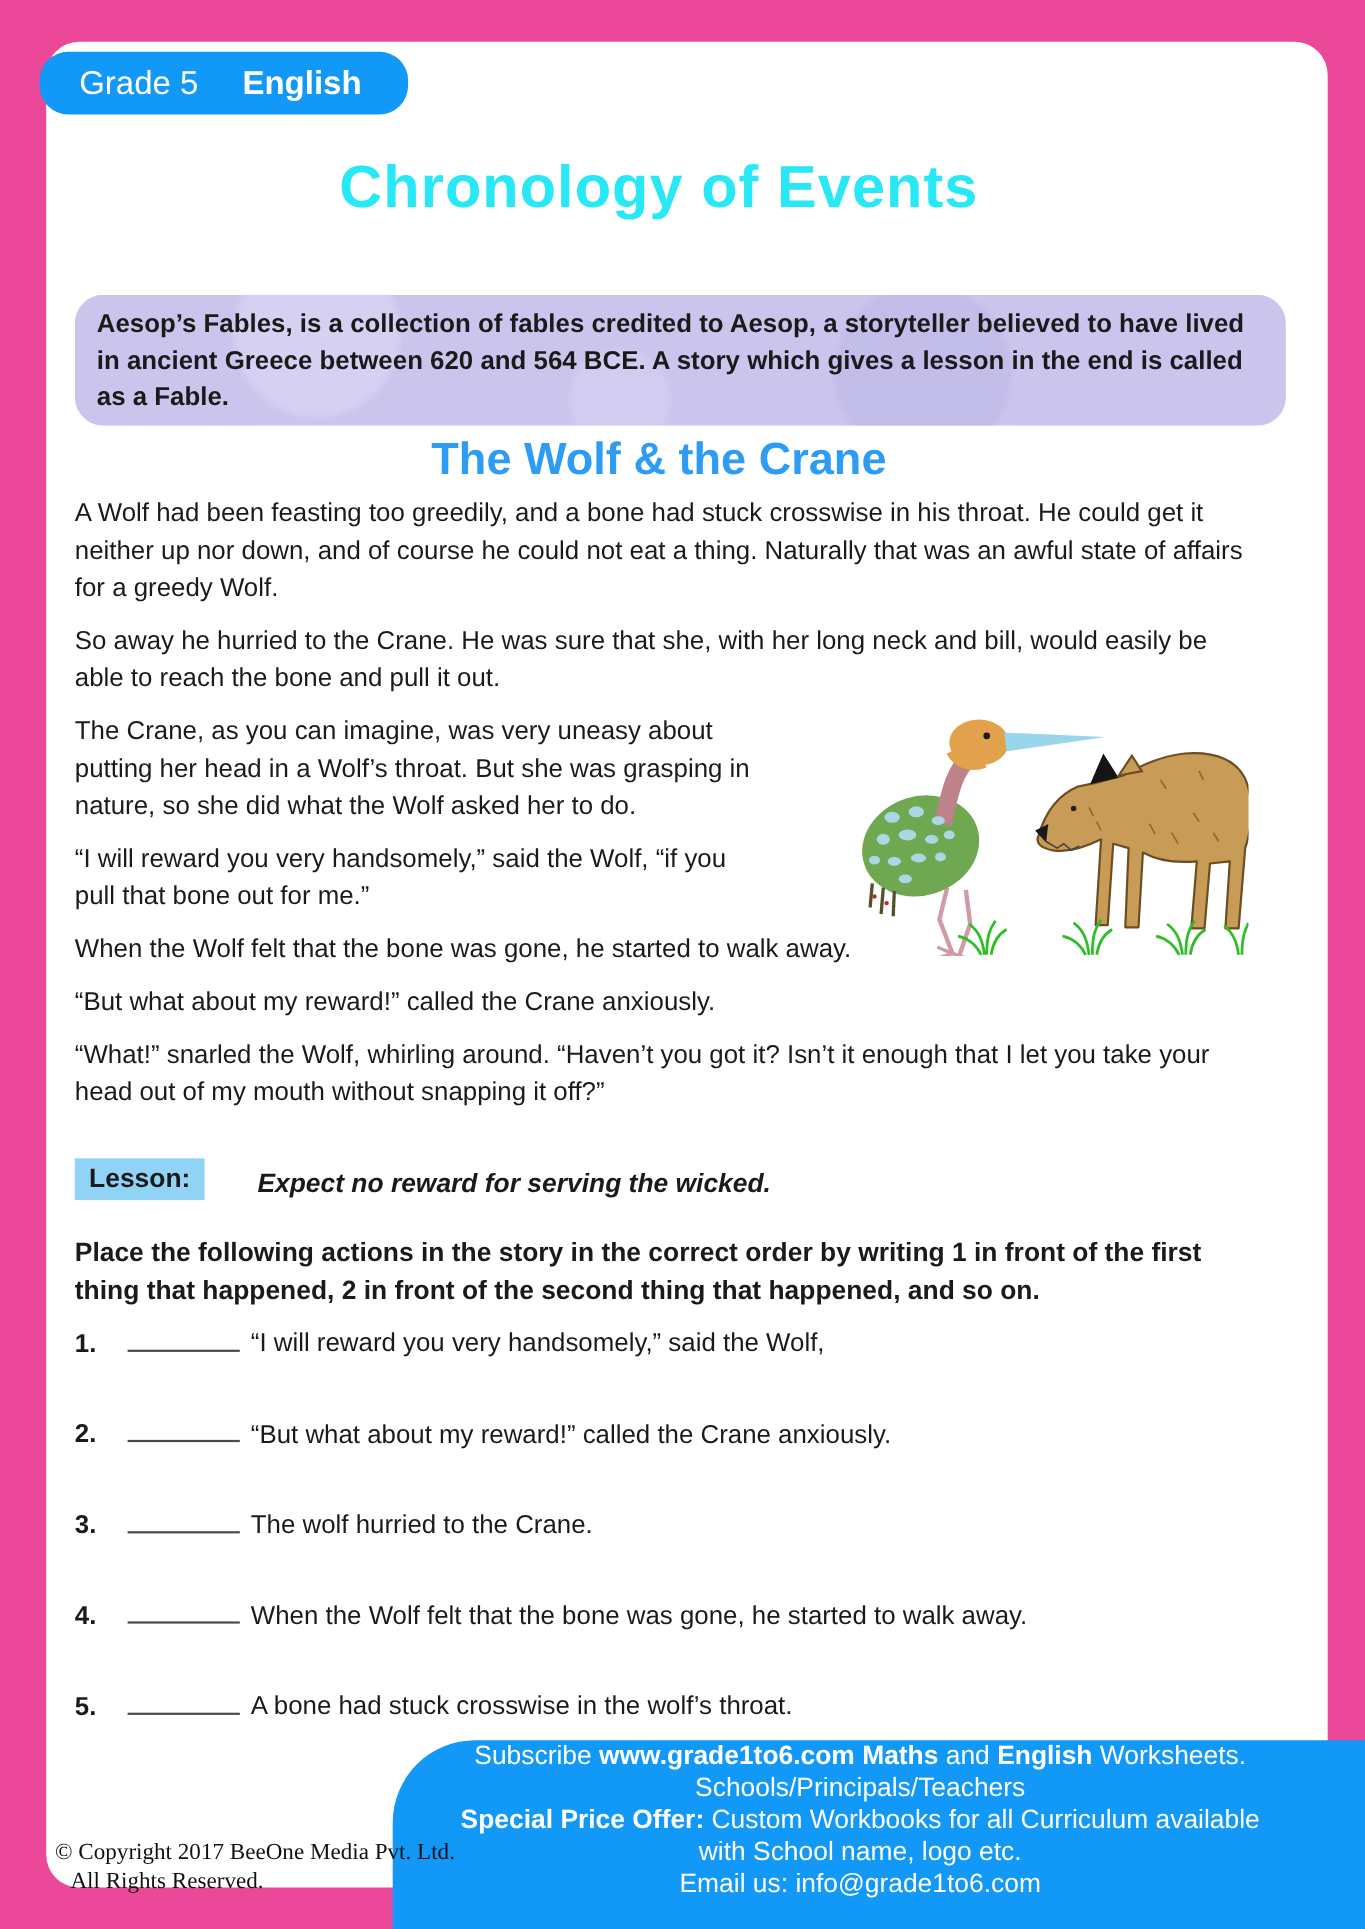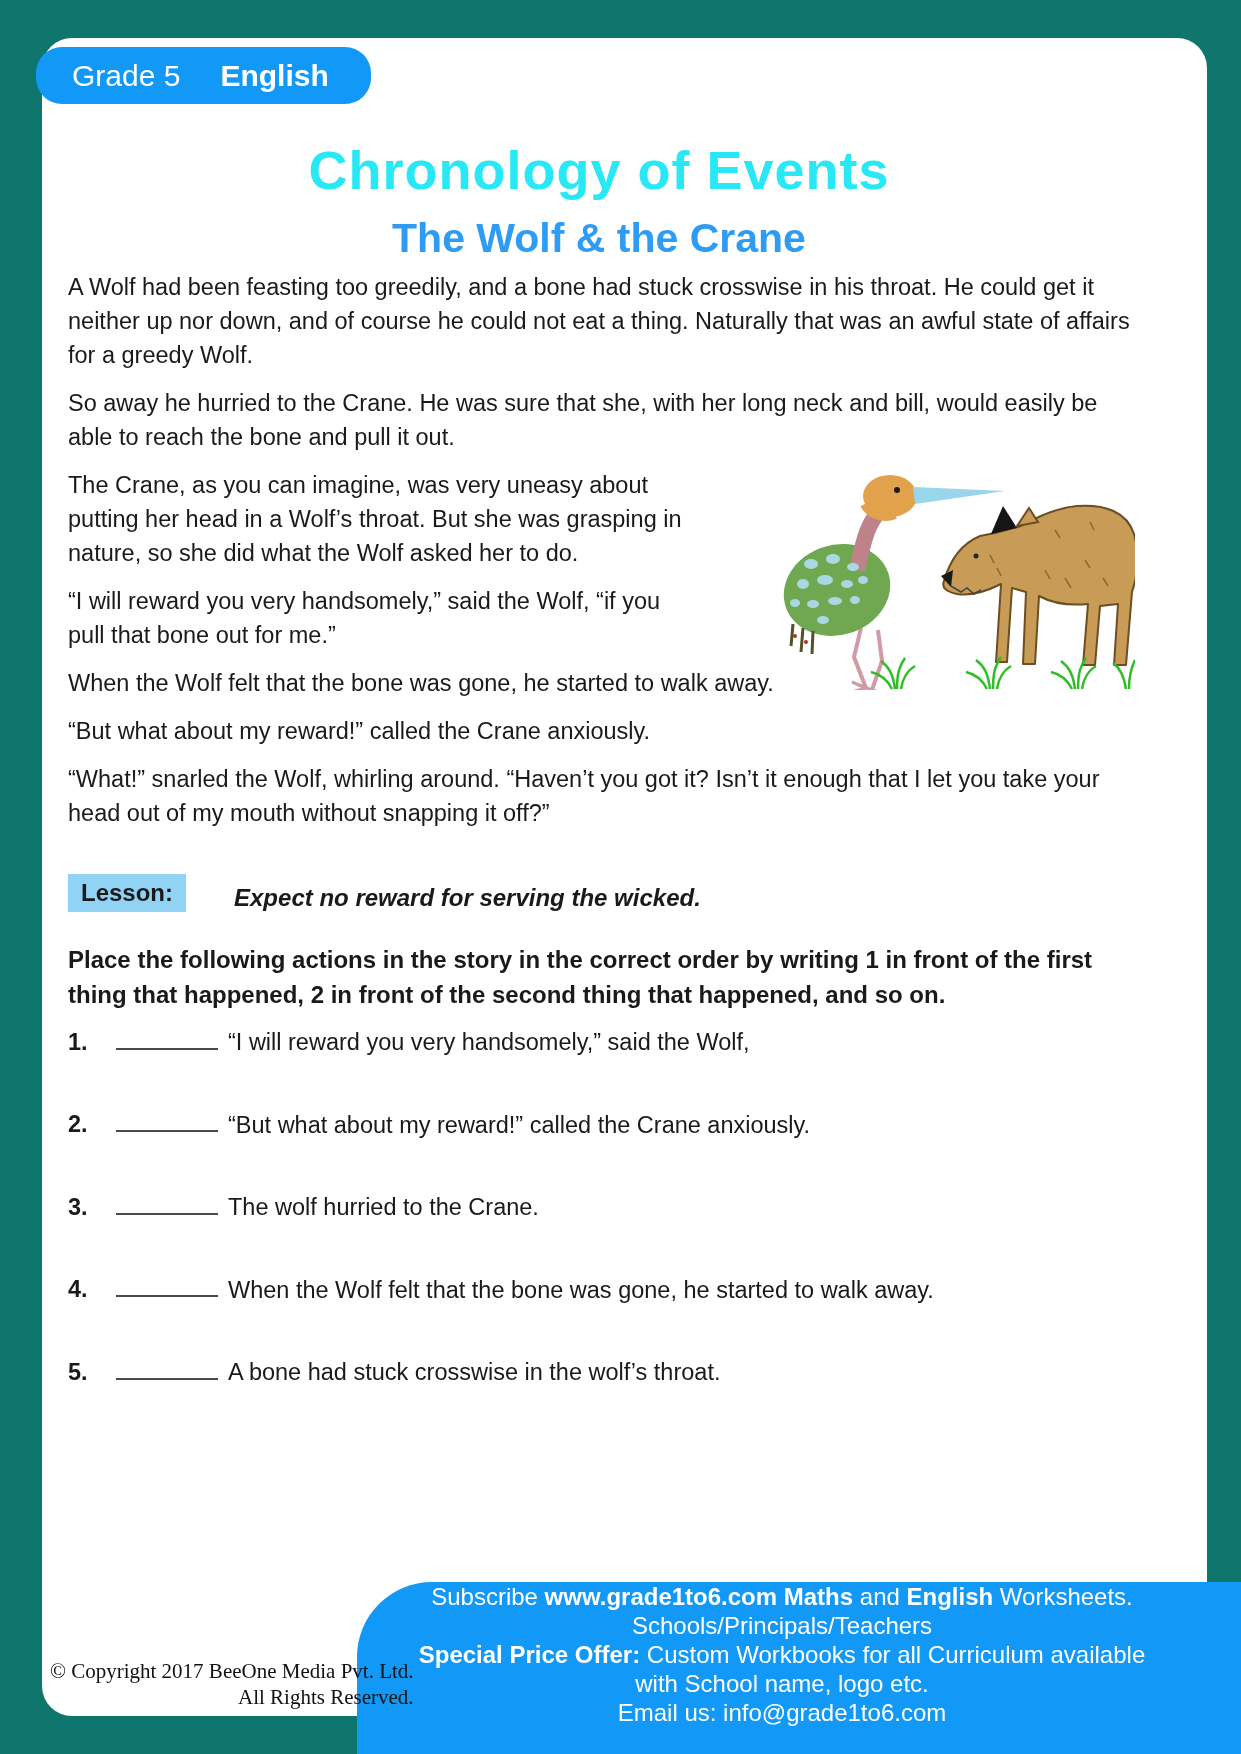--- a/index.html
+++ b/index.html
@@ -1,17 +1,17 @@
 <!DOCTYPE html>
 <html><head>
 <meta charset="utf-8">
 <style>
   html,body{margin:0;padding:0;}
   body{font-family:"Liberation Sans", sans-serif; color:#1a1a1a;}
-  .frame{position:relative; width:1241px; height:1754px; background:#0f766e; overflow:hidden;}
+  .frame{position:relative; width:1241px; height:1754px; background:#ec4899; overflow:hidden;}
   .card{position:absolute; left:42px; top:38px; width:1165px; height:1678px;
         background:#ffffff; border-radius:30px; z-index:1;}
   
   .badge{position:absolute; left:-6px; top:9px; height:57px; display:flex; align-items:center;
          gap:40px; padding:0 42px 0 36px; background:#1298F6; border-radius:26px;
          color:#fff; font-size:30px; z-index:3;}
   .badge .grade{font-weight:400;}
   .badge .subject{font-weight:700;}
   
   .title{margin:94px 77px 0 26px; text-align:center; font-size:54px; line-height:76px;
@@ -39,37 +39,38 @@
   .item{margin-bottom:48px; font-size:23.5px; line-height:34px;}
   .item-number{display:inline-block; width:48px; font-weight:700;}
   .answer-blank{display:inline-block; width:102px; height:1em; border-bottom:2px solid #4a4a4a;
                 margin-right:10px;}
   
   .footer-band{position:absolute; left:357px; right:0; bottom:0; height:172px;
                background:#1298F6; border-top-left-radius:75px; z-index:5;
                display:flex; align-items:flex-start; justify-content:center;}
   .footer-lines{color:#fff; font-size:24px; line-height:29px; text-align:center; padding-right:34px;}
   .footer-lines b{font-weight:700;}
-  .copyright{position:absolute; left:50px; bottom:44px; z-index:6;
-             font-family:"Liberation Serif", serif; font-size:21px; line-height:26px; color:#111;text-align:right;}
+  .copyright{position:absolute; left:50px; bottom:32px; z-index:6;
+             font-family:"Liberation Serif", serif; font-size:21px; line-height:26px; color:#111;}
   .copyright .line2{margin-left:14px;}
 </style>
 </head>
 <body>
 
 <div class="frame">
   <div class="card">
 
     <div class="badge">
       <span class="grade">Grade 5</span>
       <span class="subject">English</span>
     </div>
 
     <h1 class="title">Chronology of Events</h1>
 
+    <div class="intro">Aesop’s Fables, is a collection of fables credited to Aesop, a storyteller believed to have lived in ancient Greece between 620 and 564 BCE. A story which gives a lesson in the end is called as a Fable.</div>
 
     <div class="content">
       <h2 class="story-heading">The Wolf &amp; the Crane</h2>
 
       <div class="story">
         <p>A Wolf had been feasting too greedily, and a bone had stuck crosswise in his throat. He could get it neither up nor down, and of course he could not eat a thing. Naturally that was an awful state of affairs for a greedy Wolf.</p>
         <p>So away he hurried to the Crane. He was sure that she, with her long neck and bill, would easily be able to reach the bone and pull it out.</p>
 
         <div class="illustration">
           <svg viewBox="0 0 390 230" width="390" height="230" xmlns="http://www.w3.org/2000/svg">

